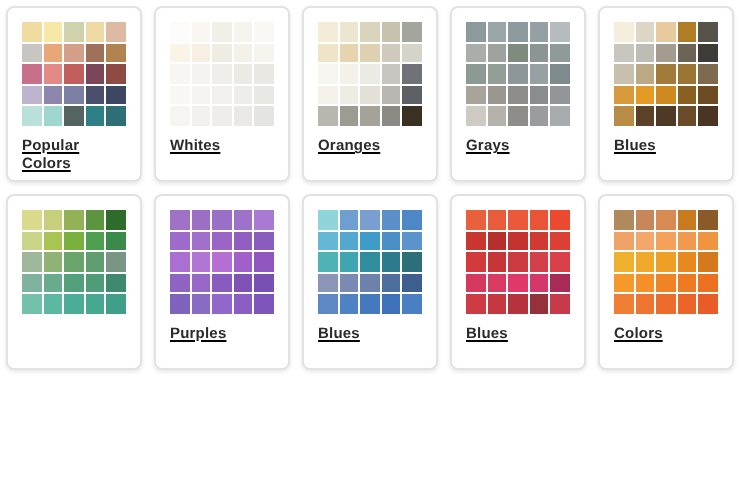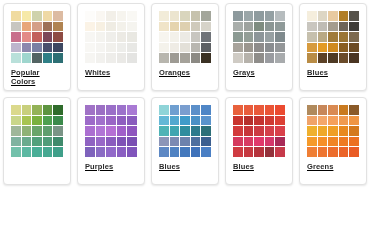--- a/index.html
+++ b/index.html
@@ -380,16 +380,16 @@
           <div class="swatch" style="background-color: rgb(246, 143, 40);"></div>
           <div class="swatch" style="background-color: rgb(240, 132, 37);"></div>
           <div class="swatch" style="background-color: rgb(238, 122, 34);"></div>
           <div class="swatch" style="background-color: rgb(236, 112, 32);"></div>
           <div class="swatch" style="background-color: rgb(239, 127, 53);"></div>
           <div class="swatch" style="background-color: rgb(238, 117, 48);"></div>
           <div class="swatch" style="background-color: rgb(236, 108, 44);"></div>
           <div class="swatch" style="background-color: rgb(235, 100, 40);"></div>
           <div class="swatch" style="background-color: rgb(233, 92, 37);"></div>
         </div>
-        <div class="card-label">Greens</div>
+        <div class="card-label">Colors</div>
       </div>
     </div>
   </div>
 
 </body></html>

